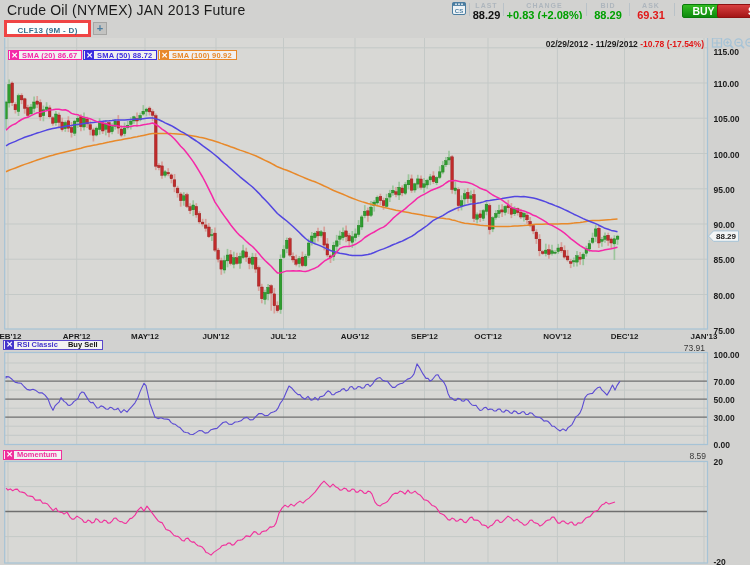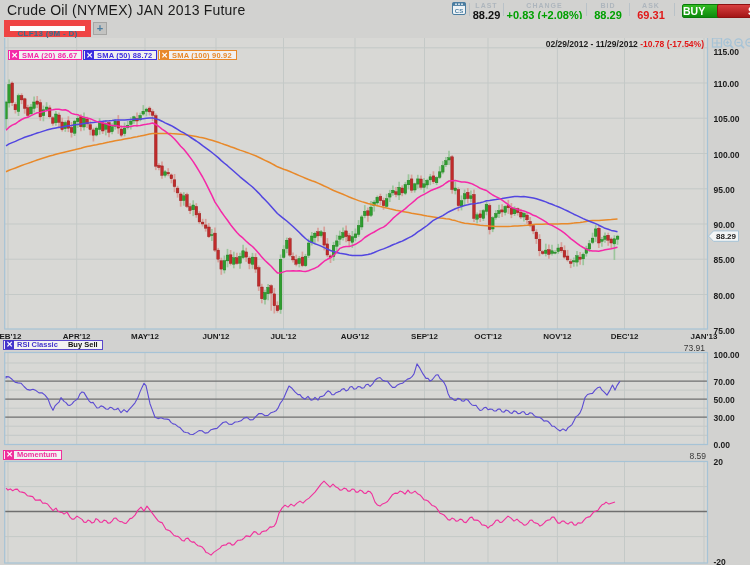--- a/index.html
+++ b/index.html
@@ -2,26 +2,26 @@
 <html><head><meta charset="utf-8"><style>
 html,body{margin:0;padding:0;width:750px;height:565px;overflow:hidden;background:#d2d2d0;
 font-family:'Liberation Sans',sans-serif;}
 *{box-sizing:border-box;}
 #topbar{position:absolute;left:0;top:0;width:750px;height:19px;background:#d2d2d0;}
 #title{position:absolute;left:7px;top:2px;font-size:14px;letter-spacing:.2px;color:#1a1a1a;}
 .qlbl{font:bold 7px 'Liberation Sans',sans-serif;color:#aeb6bd;letter-spacing:1px;text-align:center;}
 .qval{font:bold 11px 'Liberation Sans',sans-serif;color:#111;text-align:center;margin-top:0px;}
 .sep{position:absolute;top:3px;width:1px;height:13px;background:#b9c2c8;}
 #tabbar{position:absolute;left:0;top:19px;width:750px;height:19px;background:#d2d2d0;}
-#tab{position:absolute;left:4px;top:1px;width:87px;height:17px;background:#fdfdfd;border:6px solid #ef4444;
+#tab{position:absolute;left:4px;top:1px;width:87px;height:17px;background:#fdfdfd;border:3px solid #ef4444;
 font:bold 8px/16px 'Liberation Sans',sans-serif;color:#35708e;text-align:center;letter-spacing:.3px;}
 #plus{position:absolute;left:93px;top:3px;width:14px;height:13px;background:#c3c3c1;border:1px solid #a5a5a3;
 color:#4a7da0;font:bold 11px/11px 'Liberation Sans',sans-serif;text-align:center;}
 .btn{position:absolute;top:4px;width:43px;height:14px;border-radius:2px;color:#fff;
-font:bold 10.5px/13px 'Liberation Sans',sans-serif;}
+font:bold 10.5px/13px 'Liberation Sans',sans-serif;text-align:center;}
 </style></head>
 <body>
 <svg width="750" height="565" style="position:absolute;left:0;top:0">
     <rect x="0" y="0" width="750" height="565" fill="#d2d2d0"></rect>
     <rect x="4.7" y="37.0" width="702.8" height="292.0" fill="#d8d8d5"></rect>
     <rect x="4.7" y="352.5" width="702.8" height="92.0" fill="#d8d8d5"></rect>
     <rect x="4.7" y="461.5" width="702.8" height="101.5" fill="#d8d8d5"></rect>
     <line x1="4.7" y1="294.5" x2="707.5" y2="294.5" stroke="#c4c9c7" stroke-width="1"></line>
     <line x1="4.7" y1="259.2" x2="707.5" y2="259.2" stroke="#c4c9c7" stroke-width="1"></line>
     <line x1="4.7" y1="224.0" x2="707.5" y2="224.0" stroke="#c4c9c7" stroke-width="1"></line>

